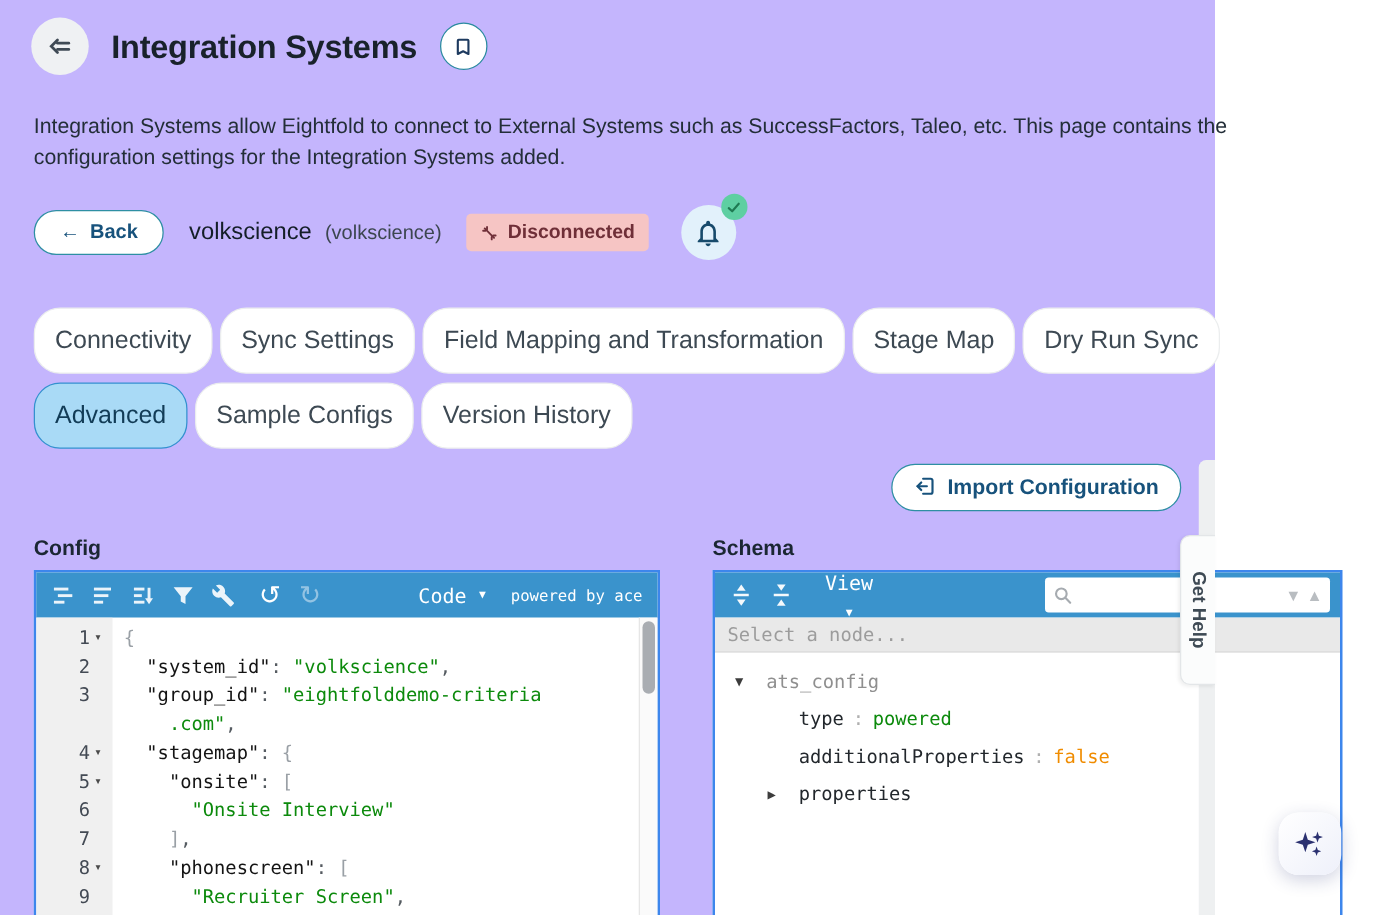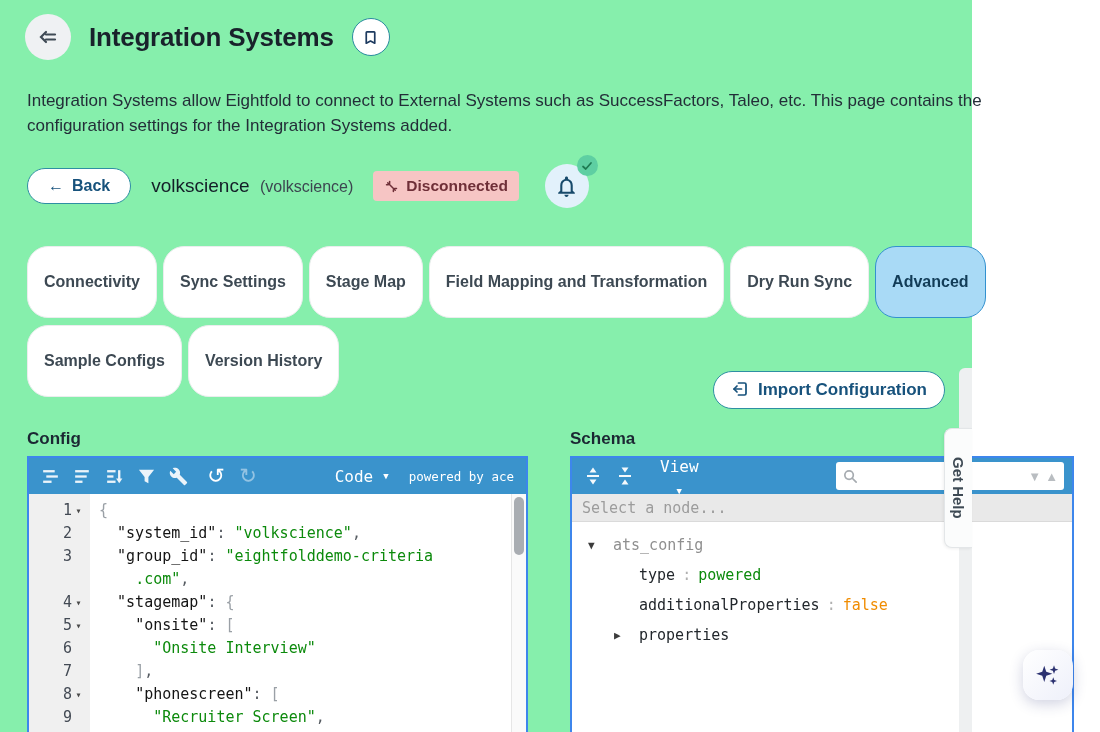--- a/index.html
+++ b/index.html
@@ -1,18 +1,18 @@
 <!DOCTYPE html>
 <html><head>
 <meta charset="utf-8">
 <style>
   * { margin:0; padding:0; box-sizing:border-box; }
   html,body { width:1100px; height:732px; overflow:hidden; background:#fff;
     font-family:"Liberation Sans", sans-serif; }
-  .page { position:relative; width:972px; height:732px; background:#86efac; }
+  .page { position:relative; width:972px; height:732px; background:#c4b5fd; }
 
   
   .hdr { position:absolute; top:14px; left:25px; display:flex; align-items:center; gap:18px; }
   .circle-btn { width:46px; height:46px; border-radius:50%; background:#eff1f3; border:none;
     display:flex; align-items:center; justify-content:center; cursor:pointer; }
   .page-title { font-size:26px; font-weight:bold; color:#19222b; letter-spacing:-0.2px; }
   .bookmark-btn { width:38px; height:38px; border-radius:50%; background:#fff;
     border:1.5px solid #2a8b9f; display:flex; align-items:center; justify-content:center; cursor:pointer; }
 
   .desc { position:absolute; top:88px; left:27px; width:1040px; font-size:17px;
@@ -28,22 +28,22 @@
     font-size:15.5px; font-weight:bold; padding:6px 11px; border-radius:4px; }
   .bell-wrap { position:relative; margin-left:6px; }
   .bell-btn { width:44px; height:44px; border-radius:50%; background:#e2f1fb; border:none;
     display:flex; align-items:center; justify-content:center; cursor:pointer; }
   .check-badge { position:absolute; top:-9px; right:-9px; width:21px; height:21px; border-radius:50%;
     background:#5ecfa2; display:flex; align-items:center; justify-content:center; }
 
   
   .tabs { position:absolute; top:246px; left:27px; width:1020px; display:flex; flex-wrap:wrap;
     gap:7px 6px; }
-  .tab { padding:26px 16px; border-radius:21px; border:1px solid #ebedee; background:#fff;
-    color:#3d4953; font-size:16px; font-weight:700; cursor:pointer; white-space:nowrap;
+  .tab { padding:14px 16px; border-radius:21px; border:1px solid #ebedee; background:#fff;
+    color:#3d4953; font-size:20px; font-weight:400; cursor:pointer; white-space:nowrap;
     font-family:"Liberation Sans", sans-serif; }
   .tab.selected { background:#a9daf6; border:1.5px solid #3391cf; color:#123c57; }
 
   
   .importrow { position:absolute; top:371px; right:27px; }
   .import-btn { display:flex; gap:9px; padding:8px 17px; border-radius:21px;
     background:#fff; border:1.5px solid #2e8fa3; color:#17527c; font-size:17px; font-weight:bold; cursor:pointer; }
 
   
   .panel-label { position:absolute; top:429px; font-size:17px; font-weight:bold; color:#1b2733; }
@@ -163,22 +163,22 @@
         <svg width="12" height="12" viewBox="0 0 24 24" fill="none" stroke="#1e7a52" stroke-width="3.4" stroke-linecap="round" stroke-linejoin="round">
           <polyline points="4,13 9.5,18 20,6"></polyline>
         </svg>
       </span>
     </div>
   </div>
 
   <div class="tabs" id="tabs">
       <button class="tab">Connectivity</button>
       <button class="tab">Sync Settings</button>
+      <button class="tab">Field Mapping and Transformation</button>
       <button class="tab">Stage Map</button>
-      <button class="tab">Field Mapping and Transformation</button>
       <button class="tab">Dry Run Sync</button>
       <button class="tab selected">Advanced</button>
       <button class="tab">Sample Configs</button>
       <button class="tab">Version History</button>
     </div>
 
   <div class="importrow">
     <button class="import-btn">
       <svg width="18" height="18" viewBox="0 0 24 24" fill="none" stroke="#17527c" stroke-width="2.3" stroke-linecap="round" stroke-linejoin="round">
         <path d="M10 4h8c1.1 0 2 .9 2 2v12c0 1.1-.9 2-2 2h-8"></path>

